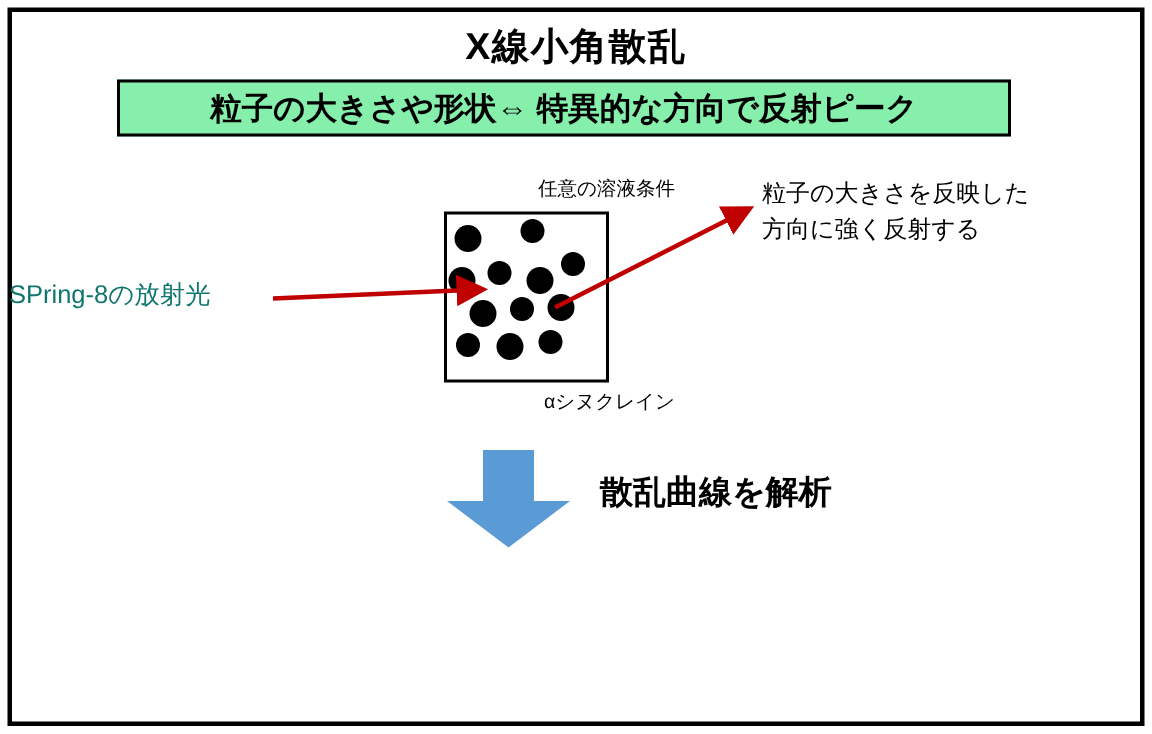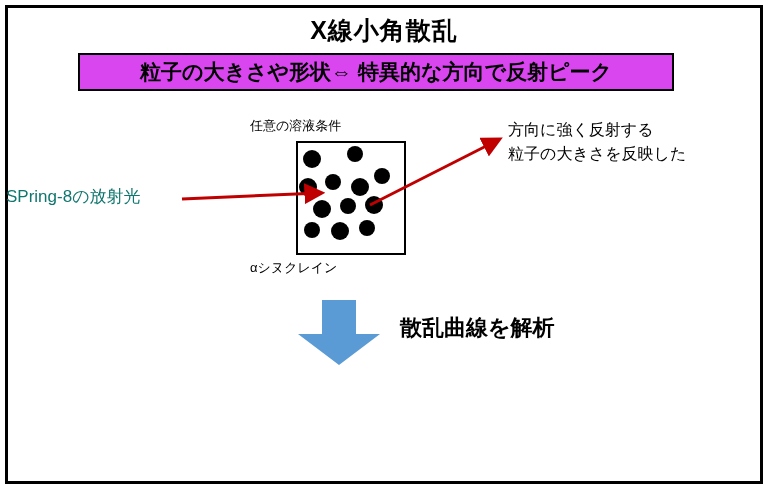--- a/index.html
+++ b/index.html
@@ -42,34 +42,34 @@
     position: absolute;
     left: 78px;
     top: 53px;
     width: 596px;
     height: 38px;
     border: 2px solid #000000;
     box-sizing: border-box;
     display: flex;
     align-items: center;
     justify-content: center;
-    background: #d946ef;
+    background: #86efac;
   }
   .subtitle-text {
     font-size: 21px;
     font-weight: bold;
     color: #000000;
     white-space: nowrap;
   }
   .sample-caption-top {
     position: absolute;
     left: 250px;
     top: 117px;
     width: 200px;
-    text-align: left;
+    text-align: right;
     font-size: 13px;
     color: #000000;
   }
   .sample-box {
     position: absolute;
     left: 296px;
     top: 141px;
     width: 110px;
     height: 114px;
     border: 2px solid #000000;
@@ -79,21 +79,21 @@
   .dot {
     position: absolute;
     background: #000000;
     border-radius: 50%;
   }
   .sample-caption-bottom {
     position: absolute;
     left: 250px;
     top: 259px;
     width: 200px;
-    text-align: left;
+    text-align: right;
     font-size: 13px;
     color: #000000;
   }
   .label-beam {
     position: absolute;
     left: 6px;
     top: 185px;
     font-size: 17px;
     color: #0f766e;
     white-space: nowrap;
@@ -174,22 +174,22 @@
     <span class="dot" style="left:6px;  top:79px; width:16px; height:16px;"></span>
     <span class="dot" style="left:33px; top:79px; width:18px; height:18px;"></span>
     <span class="dot" style="left:61px; top:77px; width:16px; height:16px;"></span>
   </div>
 
   <div class="sample-caption-bottom">αシヌクレイン</div>
 
   <div class="label-beam">SPring-8の放射光</div>
 
   <div class="label-right">
+    <div>粒子の大きさを反映した</div>
     <div>方向に強く反射する</div>
-    <div>粒子の大きさを反映した</div>
   </div>
 
   <svg class="arrow-svg" viewBox="0 0 768 489">
     <defs>
       <marker id="redhead" markerWidth="7" markerHeight="7" refX="5.2" refY="3.5" orient="auto">
         <polygon points="0,0 7,3.5 0,7" fill="#C00000"></polygon>
       </marker>
     </defs>
     <line x1="182" y1="199" x2="320" y2="193" stroke="#C00000" stroke-width="3" marker-end="url(#redhead)"></line>
     <line x1="370" y1="205" x2="498" y2="140" stroke="#C00000" stroke-width="3" marker-end="url(#redhead)"></line>

